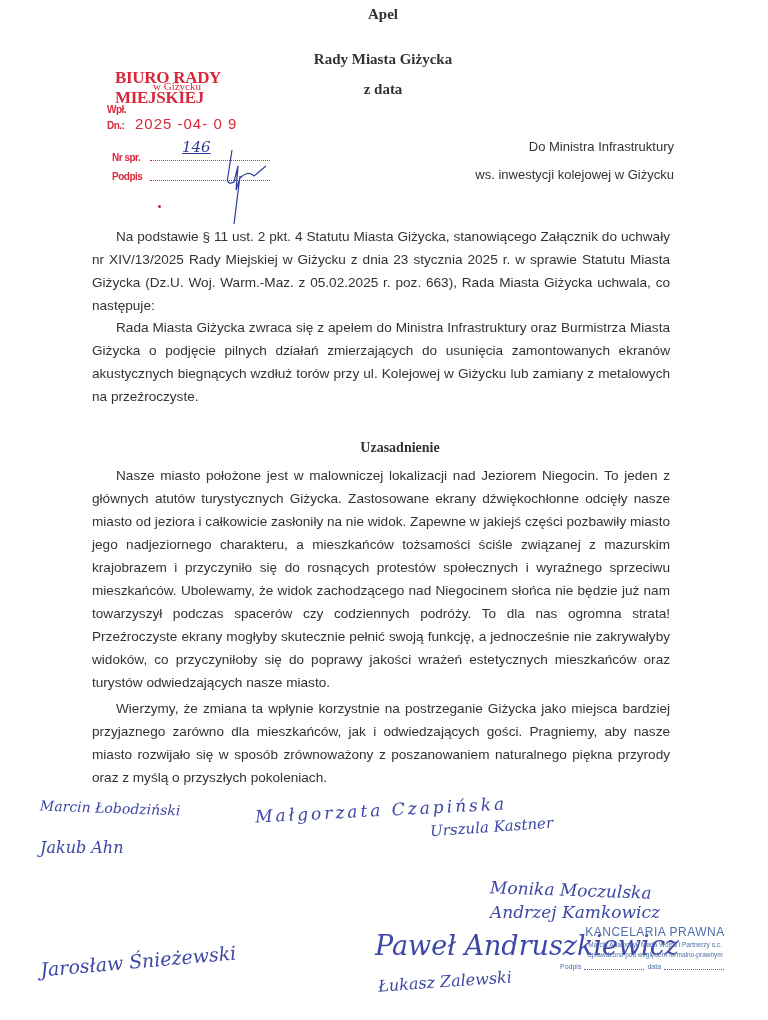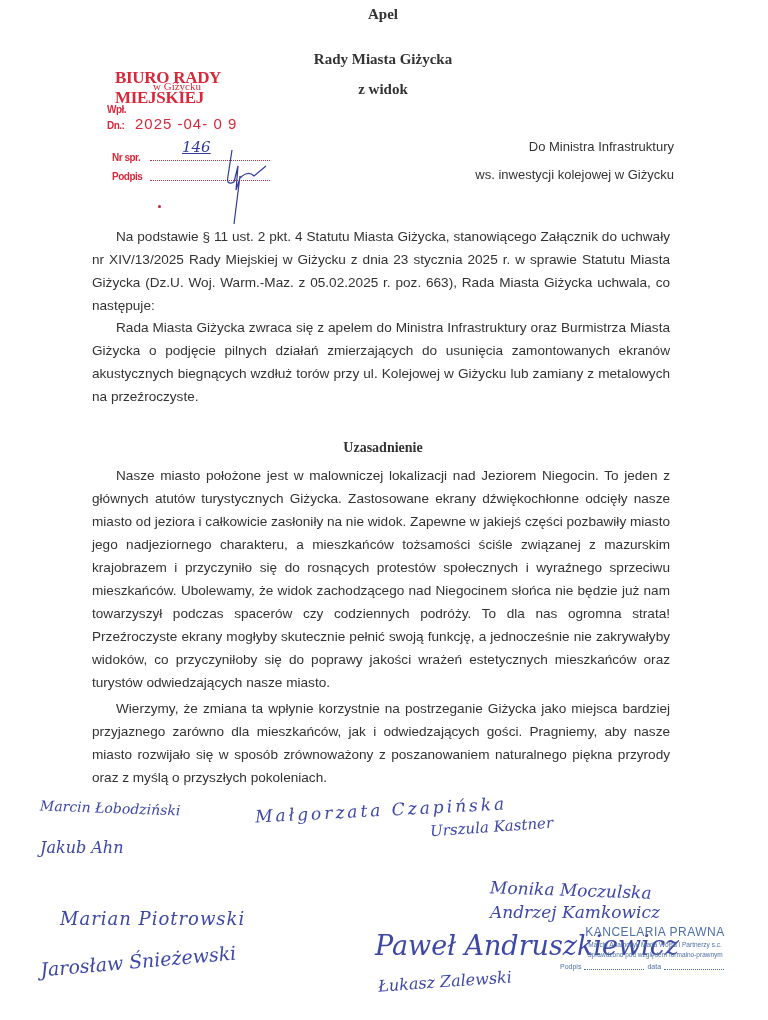--- a/index.html
+++ b/index.html
@@ -16,21 +16,21 @@
     .heading { font-family: "Liberation Serif", serif; font-weight: bold; font-size: 14px; color: #333; text-align: center; }
     .sig { font-family: "DejaVu Serif", serif; font-style: italic; color: #3d47a6; white-space: nowrap; }
     .sig-pen { color: #2f3a9a; }
     .law { color: #4c6fa8; font-family: "Liberation Sans", sans-serif; }
   </style>
 </head>
 <body>
 
 <div class="abs title" style="left:283px; top:6px;">Apel</div>
 <div class="abs title" style="left:283px; top:51px;">Rady Miasta Giżycka</div>
-<div class="abs title" style="left:283px; top:81px;">z widok</div>
+<div class="abs title" style="left:283px; top:81px;">z data</div>
 
 <div class="abs" style="left:100px; top:64px; width:170px; height:150px;">
   <div class="abs stamp-head" style="left:15px; top:4px;">BIURO RADY MIEJSKIEJ</div>
   <div class="abs stamp-sub" style="left:53px; top:16px;">w Giżycku</div>
   <div class="abs stamp-lbl" style="left:7px; top:40px;">Wpł.</div>
   <div class="abs stamp-lbl" style="left:7px; top:56px;">Dn.:</div>
   <div class="abs stamp-date" style="left:35px; top:51px;">2025 -04- 0 9</div>
   <div class="abs stamp-lbl" style="left:12px; top:88px;">Nr spr.</div>
   <div class="abs dots" style="left:50px; top:96px; width:120px;"></div>
   <div class="abs sig sig-pen" style="left:82px; top:74px; font-size:15px;text-decoration:underline;">146</div>
@@ -41,30 +41,29 @@
   </svg>
   <div class="abs" style="left:58px; top:141px; width:3px; height:3px; background:#c02030; border-radius:50%;"></div>
 </div>
 
 <div class="abs addr" style="right:94px; top:139px;">Do Ministra Infrastruktury</div>
 <div class="abs addr" style="right:94px; top:167px;">ws. inwestycji kolejowej w Giżycku</div>
 
 <p class="abs para" style="top:225px;">Na podstawie § 11 ust. 2 pkt. 4 Statutu Miasta Giżycka, stanowiącego Załącznik do uchwały nr XIV/13/2025 Rady Miejskiej w Giżycku z dnia 23 stycznia 2025 r. w sprawie Statutu Miasta Giżycka (Dz.U. Woj. Warm.-Maz. z 05.02.2025 r. poz. 663), Rada Miasta Giżycka uchwala, co następuje:</p>
 <p class="abs para" style="top:316px;">Rada Miasta Giżycka zwraca się z apelem do Ministra Infrastruktury oraz Burmistrza Miasta Giżycka o podjęcie pilnych działań zmierzających do usunięcia zamontowanych ekranów akustycznych biegnących wzdłuż torów przy ul. Kolejowej w Giżycku lub zamiany z metalowych na przeźroczyste.</p>
 
-<div class="abs heading" style="left:283px; width:200px; top:440px;">Uzasadnienie</div>
+<div class="abs heading" style="left:300px; width:200px; top:440px;">Uzasadnienie</div>
 <p class="abs para" style="top:464px;">Nasze miasto położone jest w malowniczej lokalizacji nad Jeziorem Niegocin. To jeden z głównych atutów turystycznych Giżycka. Zastosowane ekrany dźwiękochłonne odcięły nasze miasto od jeziora i całkowicie zasłoniły na nie widok. Zapewne w jakiejś części pozbawiły miasto jego nadjeziornego charakteru, a mieszkańców tożsamości ściśle związanej z mazurskim krajobrazem i przyczyniło się do rosnących protestów społecznych i wyraźnego sprzeciwu mieszkańców. Ubolewamy, że widok zachodzącego nad Niegocinem słońca nie będzie już nam towarzyszył podczas spacerów czy codziennych podróży. To dla nas ogromna strata! Przeźroczyste ekrany mogłyby skutecznie pełnić swoją funkcję, a jednocześnie nie zakrywałyby widoków, co przyczyniłoby się do poprawy jakości wrażeń estetycznych mieszkańców oraz turystów odwiedzających nasze miasto.</p>
 <p class="abs para" style="top:697px;">Wierzymy, że zmiana ta wpłynie korzystnie na postrzeganie Giżycka jako miejsca bardziej przyjaznego zarówno dla mieszkańców, jak i odwiedzających gości. Pragniemy, aby nasze miasto rozwijało się w sposób zrównoważony z poszanowaniem naturalnego piękna przyrody oraz z myślą o przyszłych pokoleniach.</p>
 
 <div class="abs" style="left:0; top:790px; width:768px; height:230px;">
   <div class="abs sig" style="left:40px; top:10px; font-size:14px; transform:rotate(2deg);">Marcin Łobodziński</div>
   <div class="abs sig" style="left:255px; top:10px; font-size:17px; letter-spacing:3px; transform:rotate(-3deg);">Małgorzata Czapińska</div>
   <div class="abs sig" style="left:430px; top:28px; font-size:15px; transform:rotate(-4deg);">Urszula Kastner</div>
   <div class="abs sig" style="left:40px; top:48px; font-size:16px;">Jakub Ahn</div>
-  <div class="abs sig" style="left:60px; top:118px; font-size:18px; letter-spacing:1px;">Marian Piotrowski</div>
   <div class="abs sig" style="left:40px; top:160px; font-size:19px; transform:rotate(-5deg);">Jarosław Śnieżewski</div>
   <div class="abs sig" style="left:490px; top:90px; font-size:17px; transform:rotate(2deg);">Monika Moczulska</div>
   <div class="abs sig" style="left:490px; top:112px; font-size:17px;">Andrzej Kamkowicz</div>
   <div class="abs sig" style="left:375px; top:140px; font-size:27px;">Paweł Andruszkiewicz</div>
   <div class="abs sig" style="left:378px; top:182px; font-size:16px; transform:rotate(-4deg);">Łukasz Zalewski</div>
 </div>
 
 <div class="abs law" style="left:560px; top:925px; width:190px;">
   <div style="font-size:12px; letter-spacing:0.5px; text-align:center;">KANCELARIA PRAWNA</div>
   <div style="font-size:6.5px; text-align:center; margin-top:2px;">Marcin Adamczyk Maria Wojsa i Partnerzy s.c.</div>

